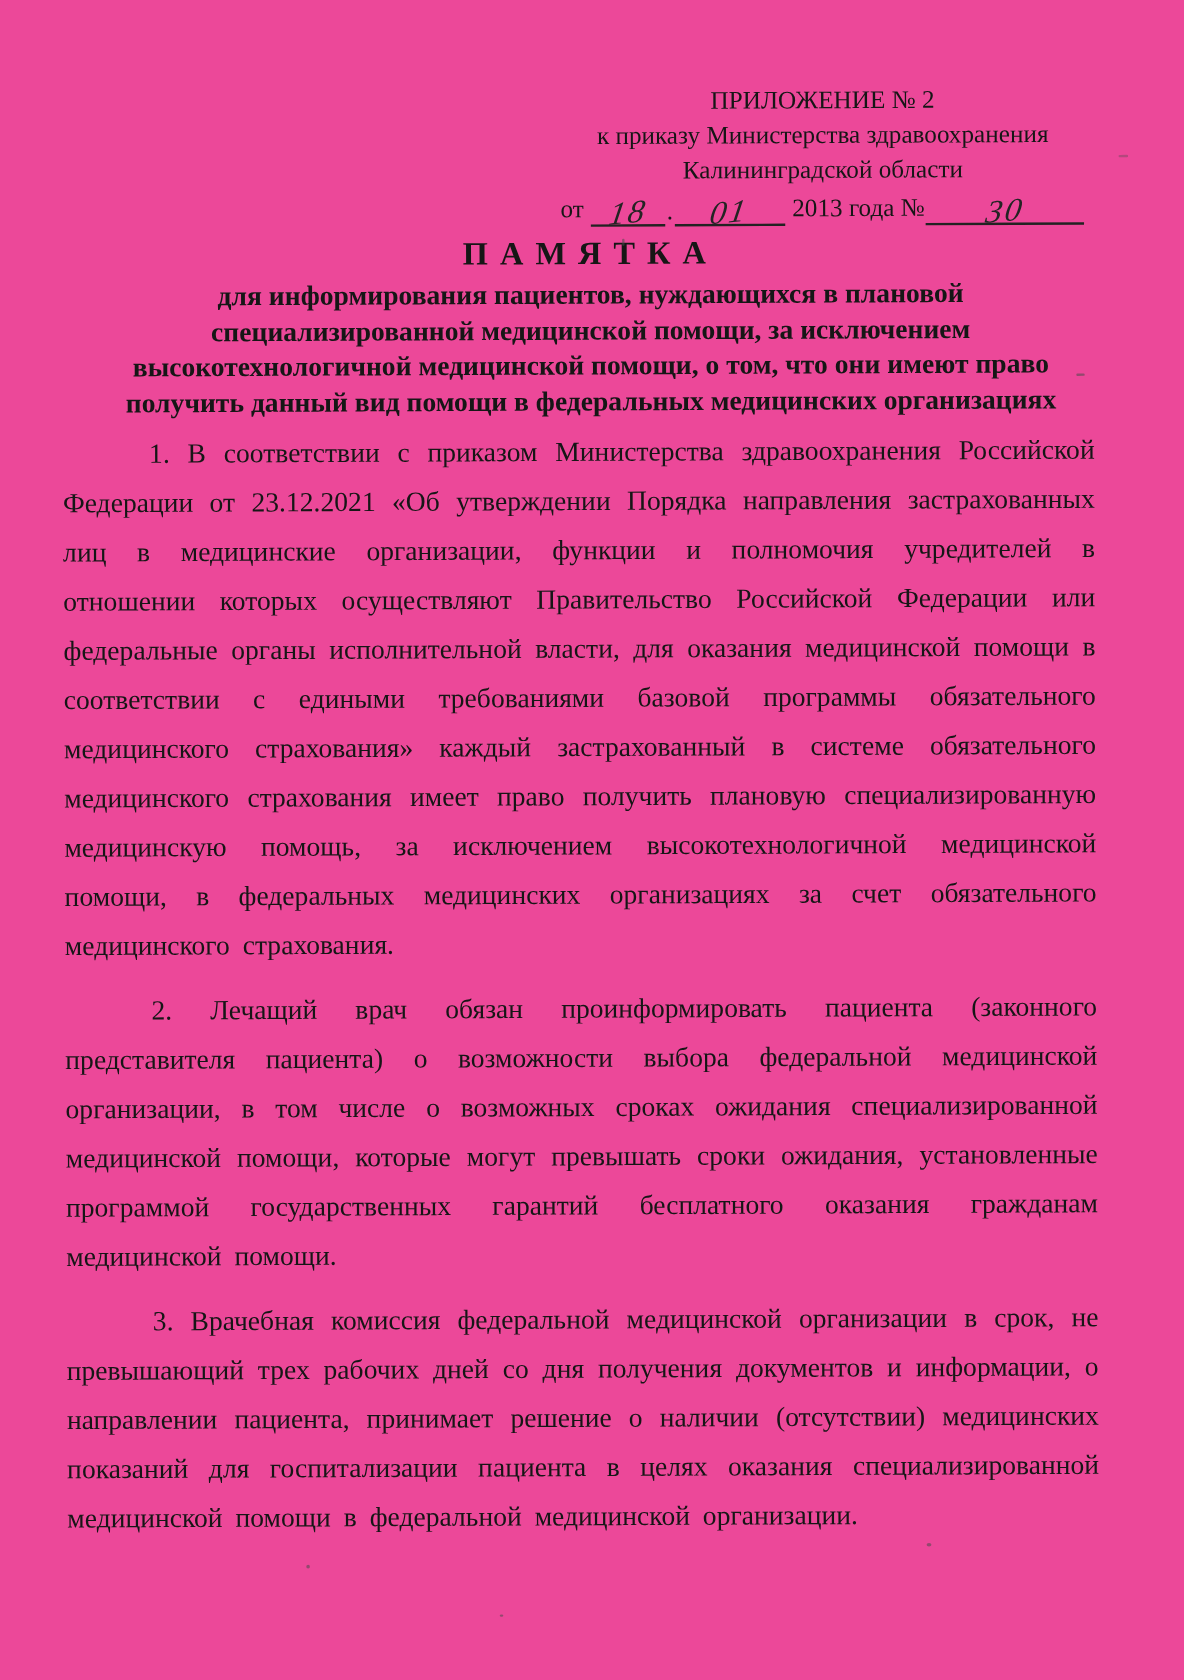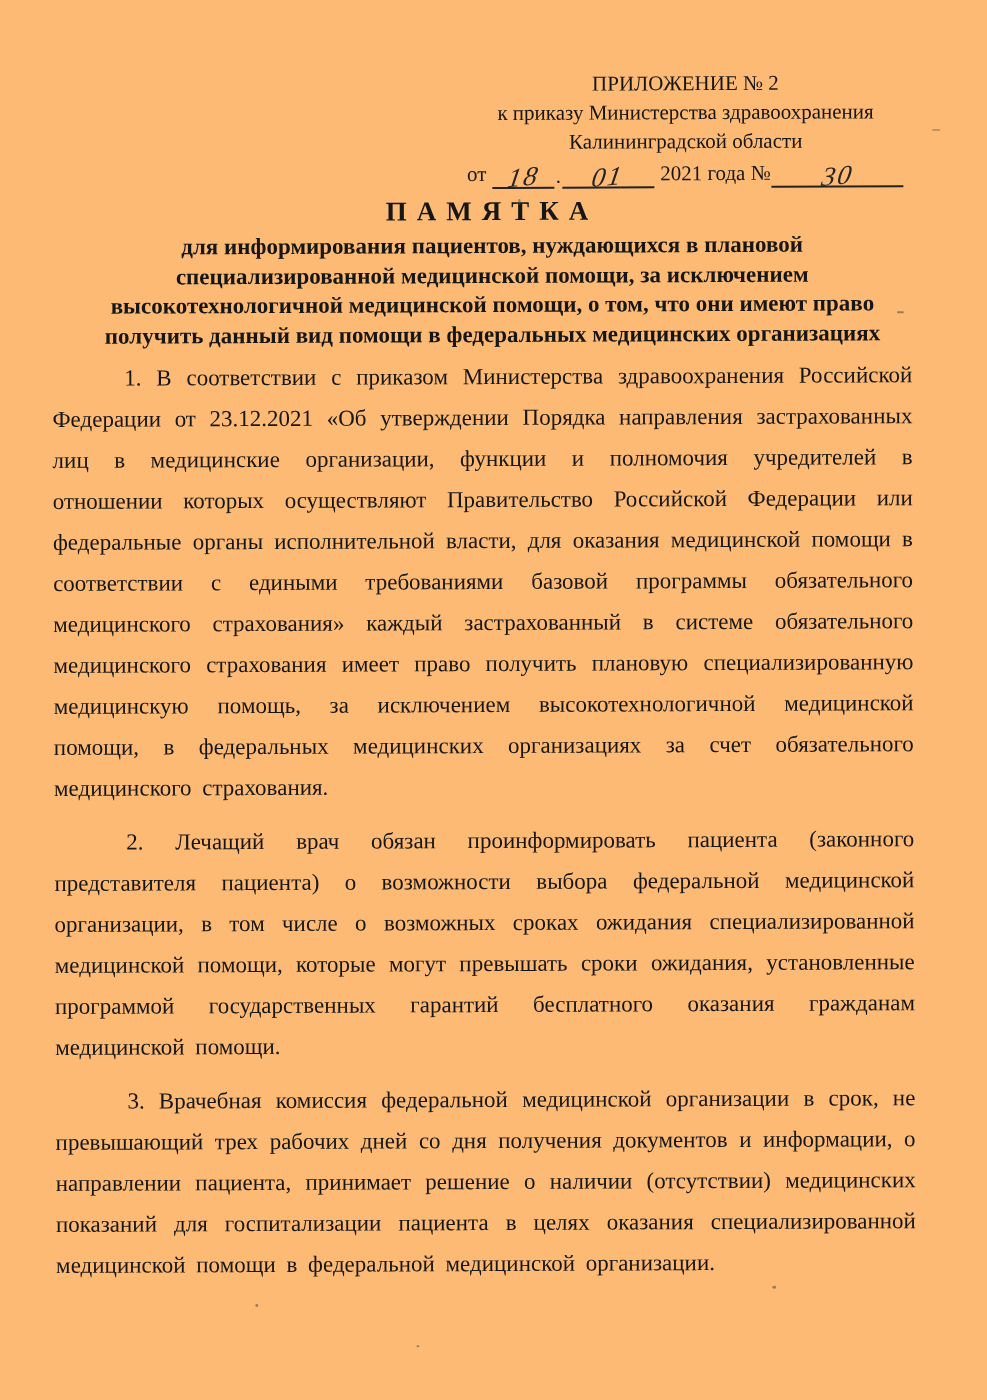--- a/index.html
+++ b/index.html
@@ -4,21 +4,21 @@
 <style>
   html, body { margin: 0; padding: 0; }
   body {
     width: 987px; height: 1400px;
     background: #e9e9e9;
     font-family: "Liberation Serif", "DejaVu Serif", serif;
   }
   .page {
     position: relative;
     width: 987px; height: 1400px;
-    background: #fdba74;
+    background: #ec4899;
     color: #161616;
     overflow: hidden;
   }
   .tilt {
     position: absolute; inset: 0;
     transform: rotate(-0.25deg);
     transform-origin: 50% 40%;
   }
   
   .header-block {
@@ -98,21 +98,21 @@
 <div class="page">
   <div class="tilt">
 
     <div class="header-block">
       <div>ПРИЛОЖЕНИЕ № 2</div>
       <div>к приказу Министерства здравоохранения</div>
       <div>Калининградской области</div>
       <div class="date-line">
         <span>от</span>
         <span class="hw-slot day"><span class="hw">18</span></span><span class="sep">.</span><span class="hw-slot month"><span class="hw">01</span></span>
-        <span>2021 года №</span><span class="hw-slot num"><span class="hw">30</span></span>
+        <span>2013 года №</span><span class="hw-slot num"><span class="hw">30</span></span>
       </div>
     </div>
 
     <div class="doc-title">ПАМЯТКА</div>
 
     <div class="subtitle">
       <div>для информирования пациентов, нуждающихся в плановой</div>
       <div>специализированной медицинской помощи, за исключением</div>
       <div>высокотехнологичной медицинской помощи, о том, что они имеют право</div>
       <div>получить данный вид помощи в федеральных медицинских организациях</div>

